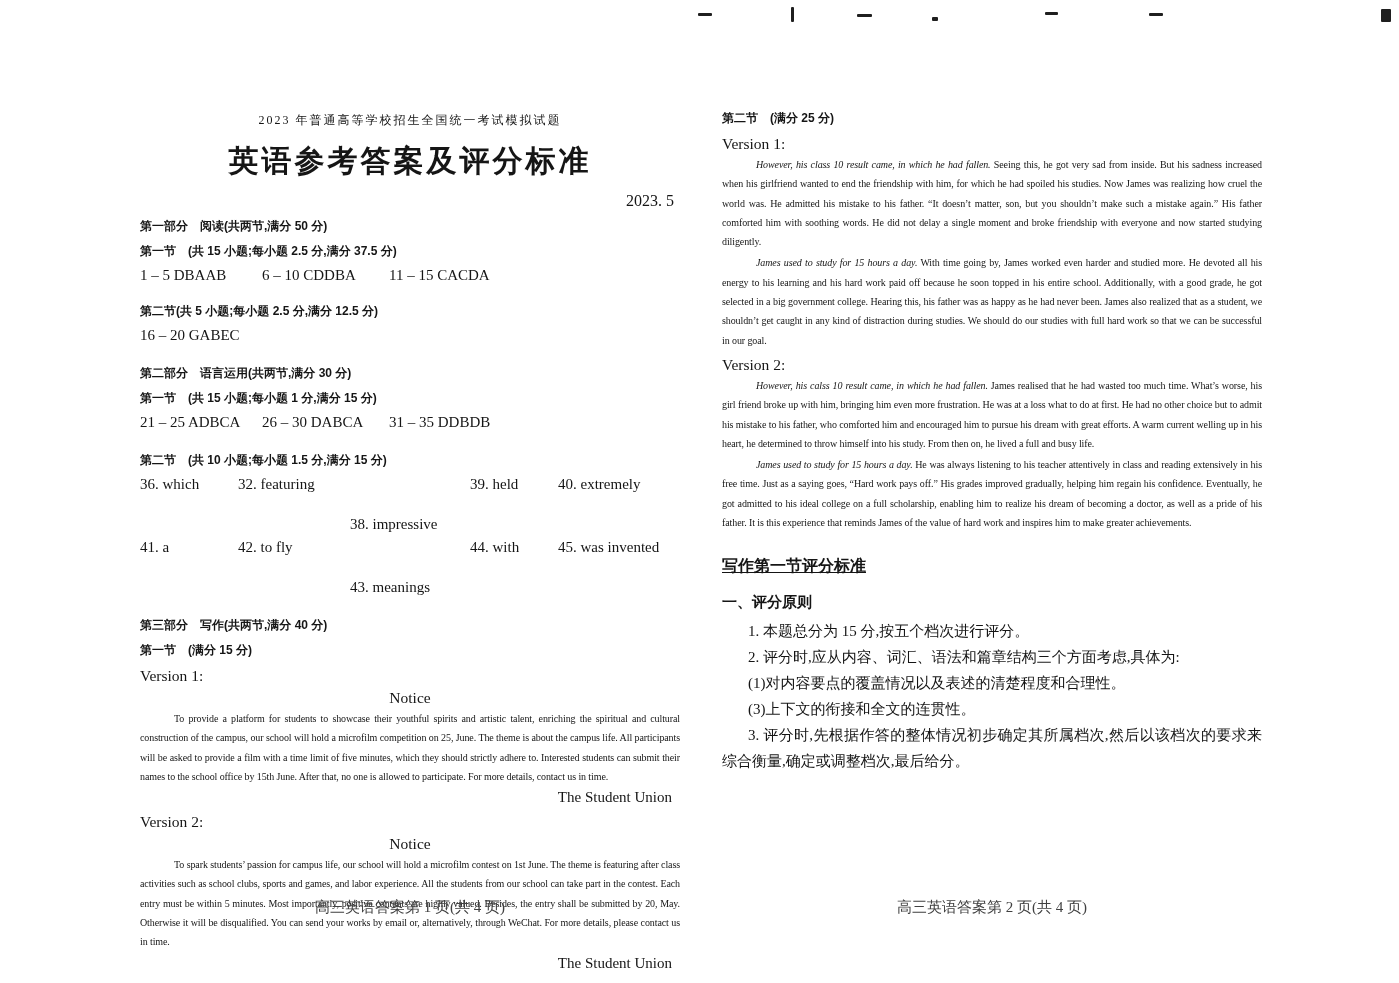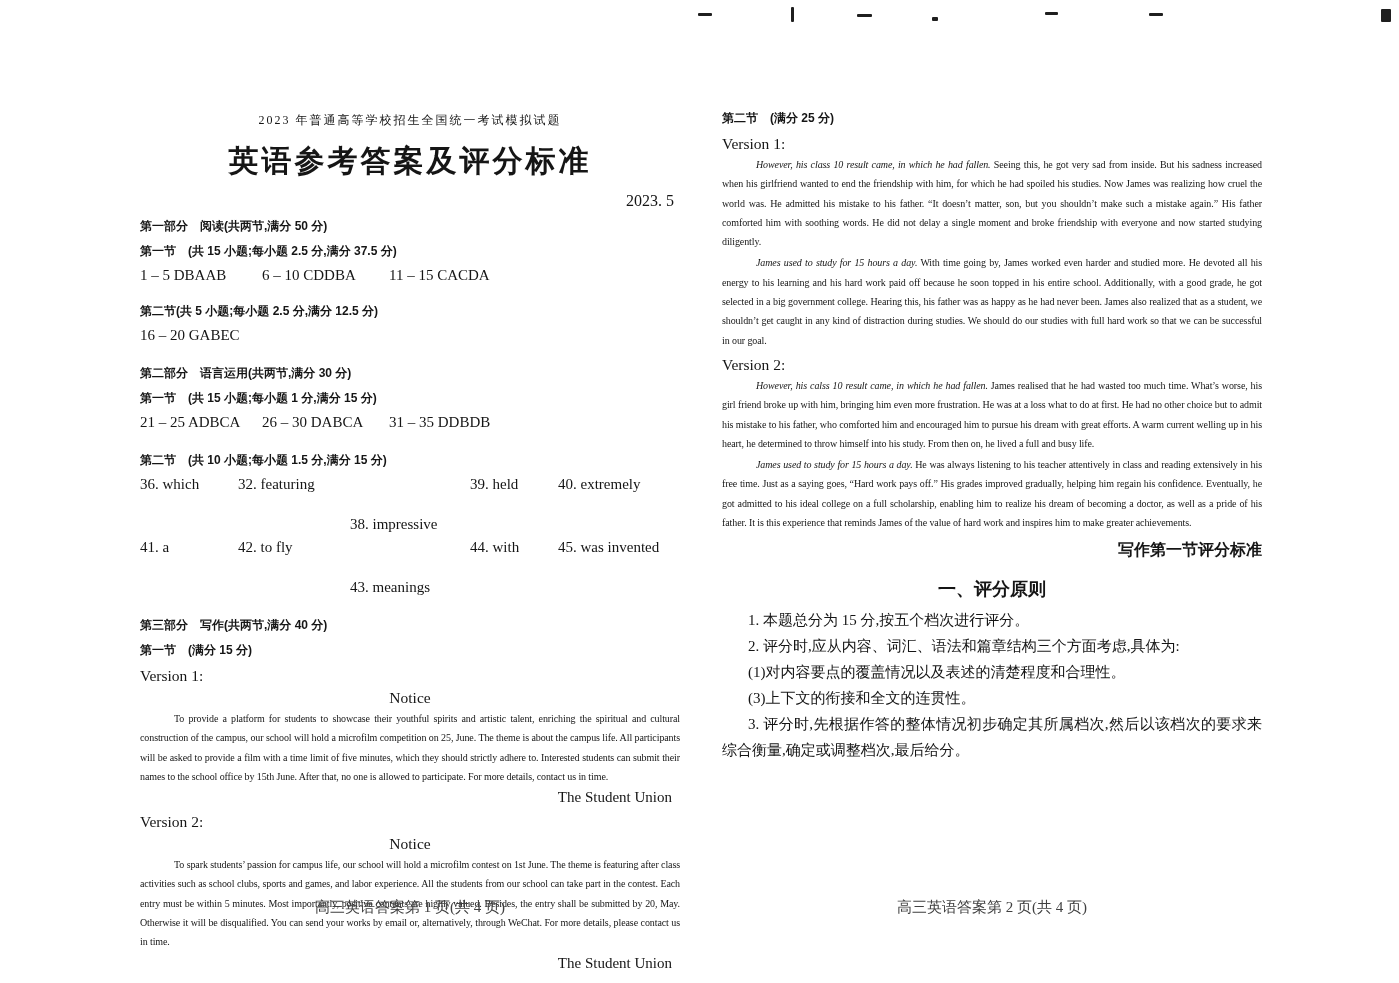--- a/index.html
+++ b/index.html
@@ -54,27 +54,28 @@
   .para {
     font-size:10px; line-height:19.3px;
     text-align:justify; text-indent:34px;
     letter-spacing:-0.1px;
     margin-top:2px;
   }
   .lead-italic { font-style:italic; }
   .signature { text-align:right; font-size:15px; line-height:19px; margin-top:2px; padding-right:8px; }
 
   .scoring-title {
-    text-align:right; font-weight:bold; font-size:16px;
+    text-align:left; font-weight:bold; font-size:16px;
     font-family:"Liberation Sans","DejaVu Sans",sans-serif;
-    margin-top:8px;
+    margin-top:24px;
+    text-decoration:underline;
   }
   .principle-h {
     font-family:"Liberation Sans","DejaVu Sans",sans-serif;
-    font-weight:bold; font-size:18px; margin-top:16px;text-align:center;
+    font-weight:bold; font-size:15px; margin-top:16px;
   }
   .rule {
     font-size:15px; line-height:26px;
     text-align:justify; text-indent:26px;
   }
   .rules-block { margin-top:6px; }
 
   .footer {
     position:absolute; top:898px; width:540px;
     text-align:center; font-size:15px; color:#404040;

